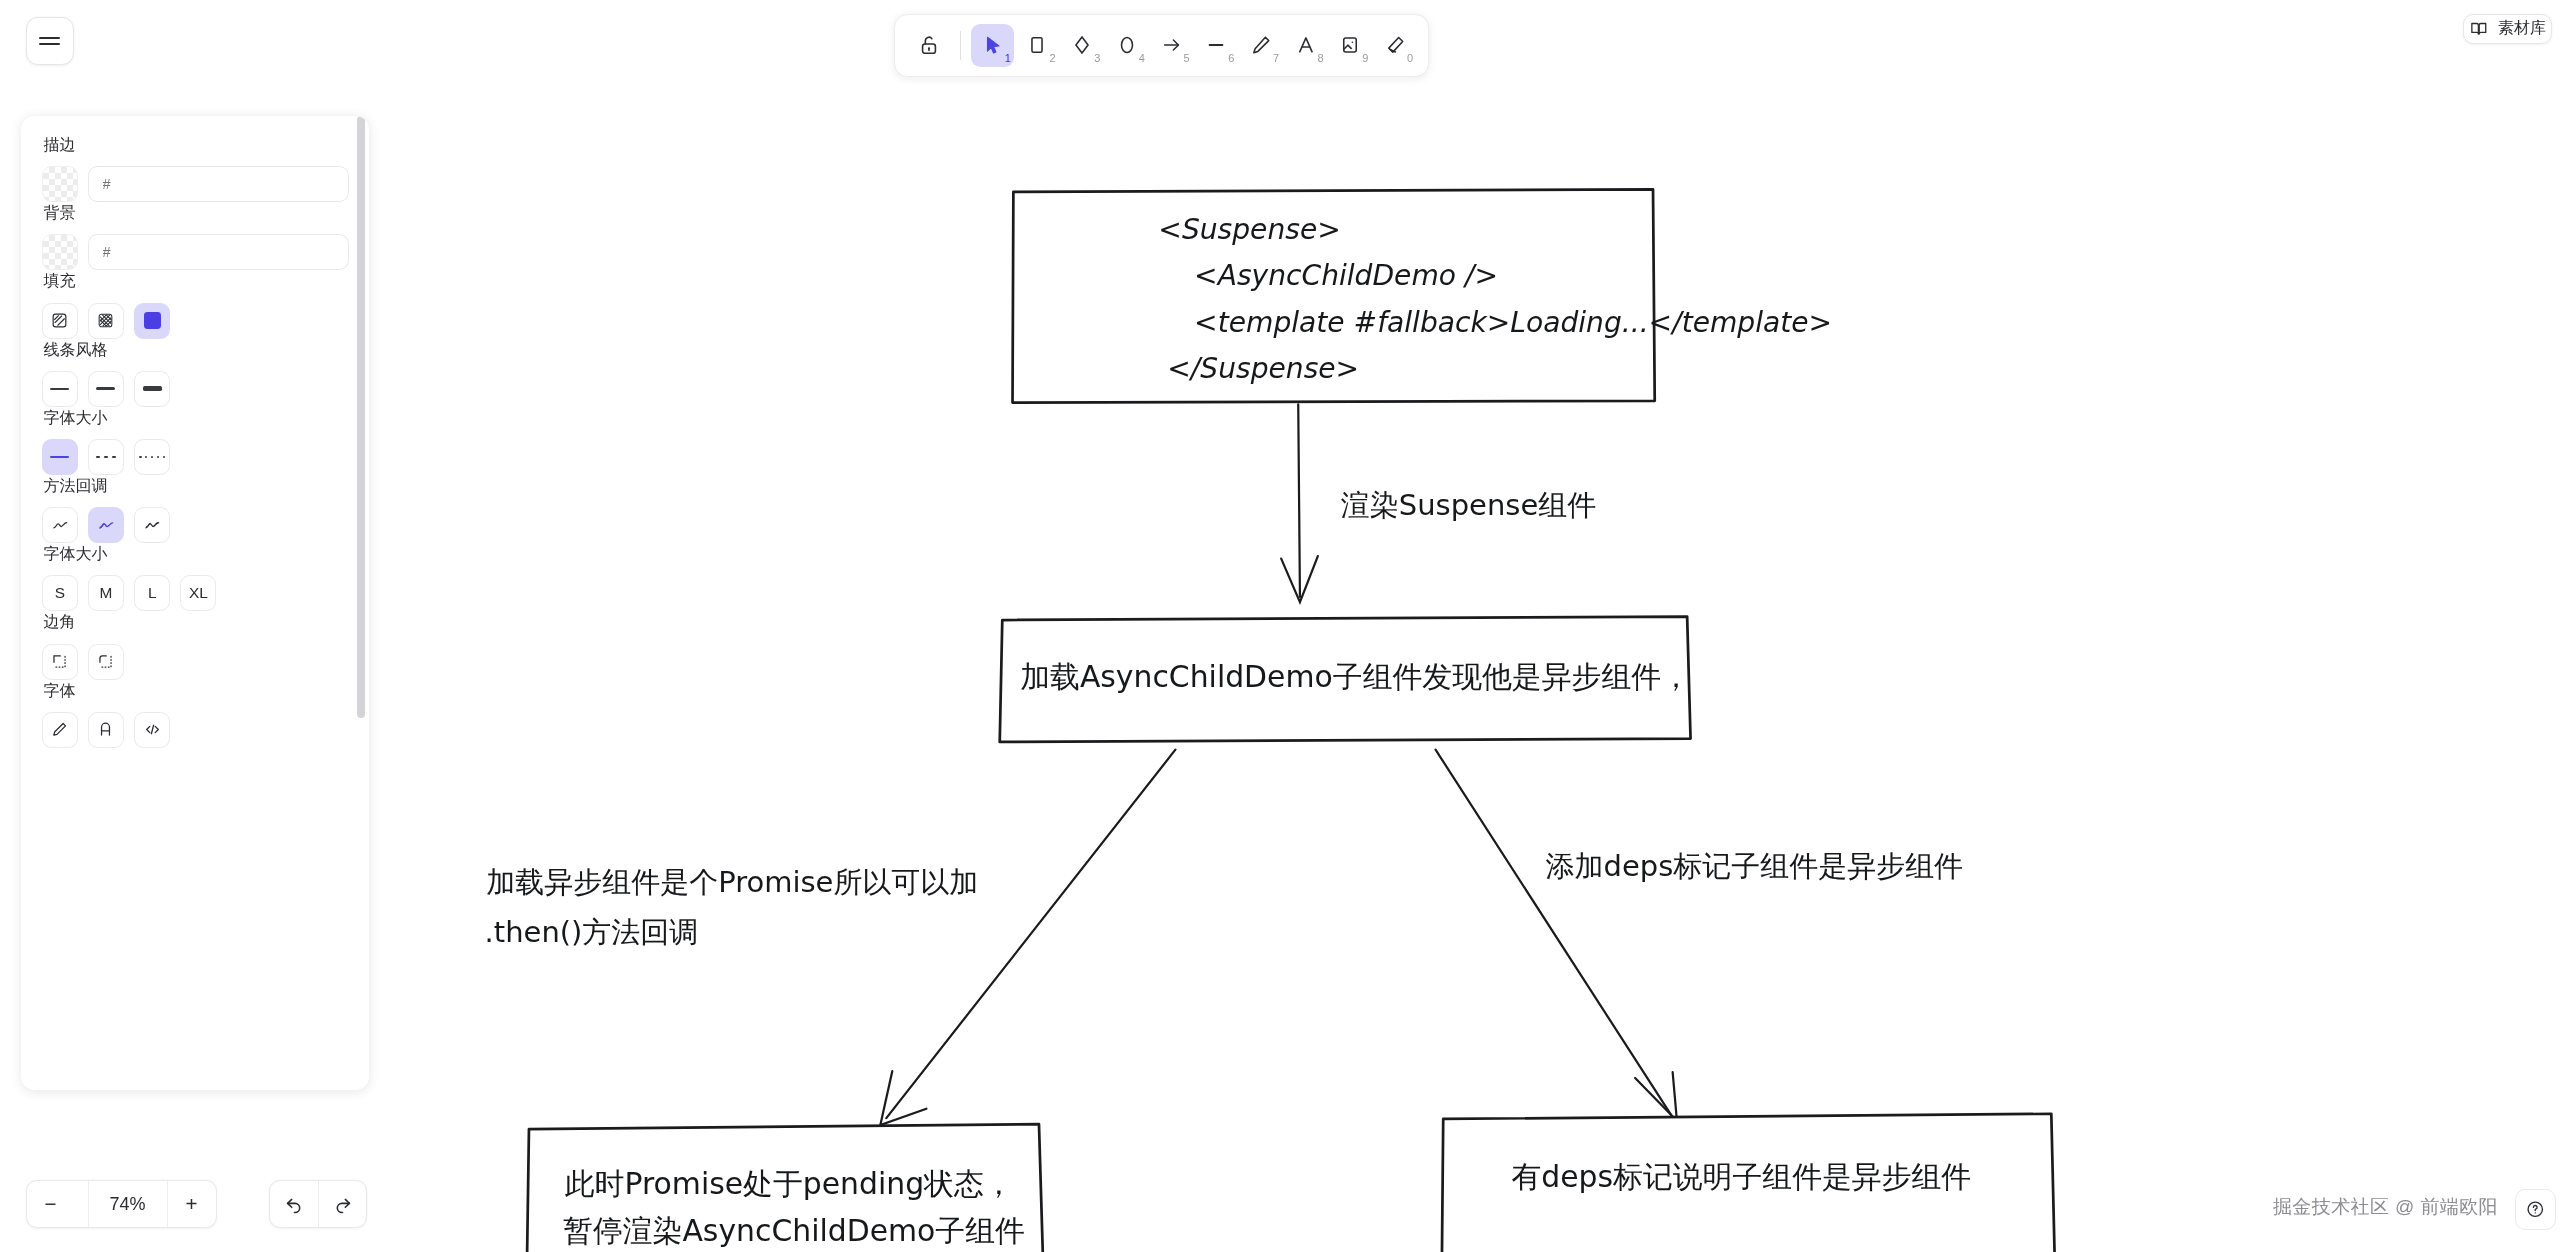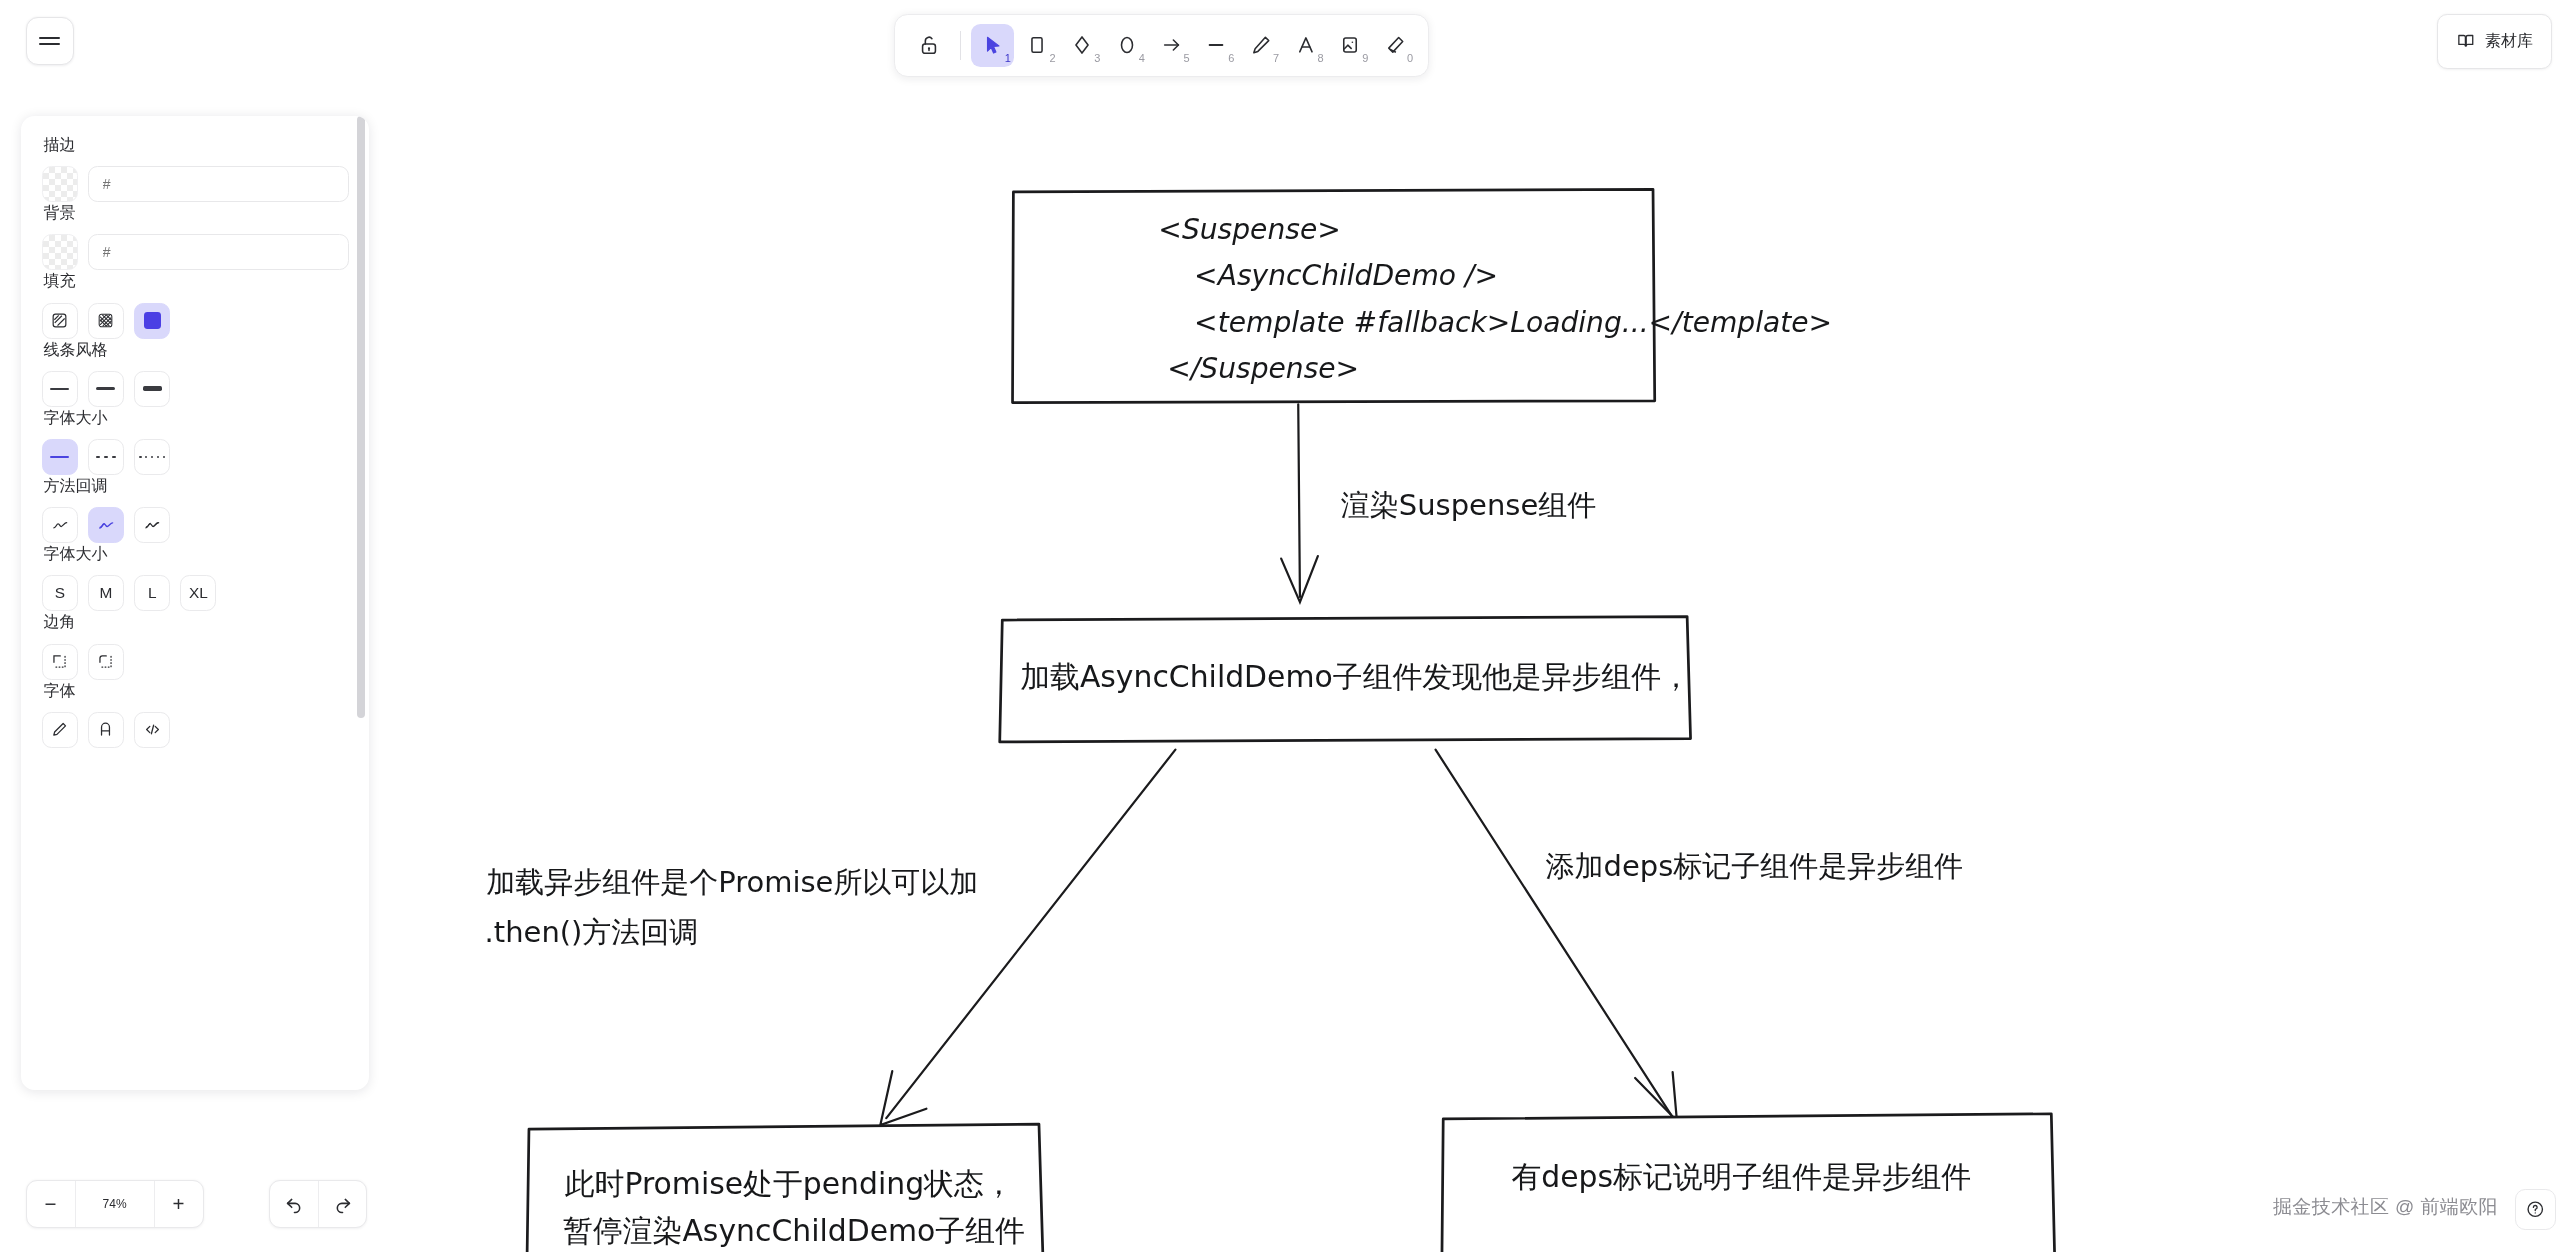--- a/index.html
+++ b/index.html
@@ -67,22 +67,22 @@
     line-height: 1;
   }
   .tool.active .key { color: #3b35c9; }
   .tool-sep {
     width: 0.9px; height: 29px; background: #e2e2e6; margin: 0 8.5px;
   }
 
   
   .lib-btn {
     position: absolute; right: 24px; top: 13.6px;
-    height: 55px;
-    padding: 0 18px;
+    height: 30px;
+    padding: 0 5px;
     background: #fff;
     border: 0.9px solid #e6e6e8;
     border-radius: 10.2px;
     box-shadow: 0 0.9px 2.6px rgba(20,20,40,.06);
     display: flex; align-items: center; gap: 9.4px;
     cursor: pointer;
     font-size: 16px; color: #2b2c30;
   }
 
   
@@ -163,22 +163,23 @@
   .zoom-btn {
     width: 48px; height: 100%;
     display: flex; align-items: center; justify-content: center;
     cursor: pointer; color: #2b2c30; font-size: 20.5px;
   }
   .zoom-val {
     width: 80px; height: 100%;
     display: flex; align-items: center; justify-content: center;
     border-left: 0.9px solid #ededef; border-right: 0.9px solid #ededef;
     cursor: pointer;
-    font-size: 12px; color: #2b2c30;
+    font-size: 18px; color: #2b2c30;
     font-family: "Liberation Sans", sans-serif;
+    margin-left: 13px;
   }
   .undo-group {
     position: absolute; left: 269px; bottom: 24px;
     height: 48px; display: flex;
     background: #fff;
     border: 0.9px solid #e9e9eb;
     border-radius: 11px;
     box-shadow: 0 0.9px 2.6px rgba(20,20,40,.06);
     overflow: hidden;
   }

